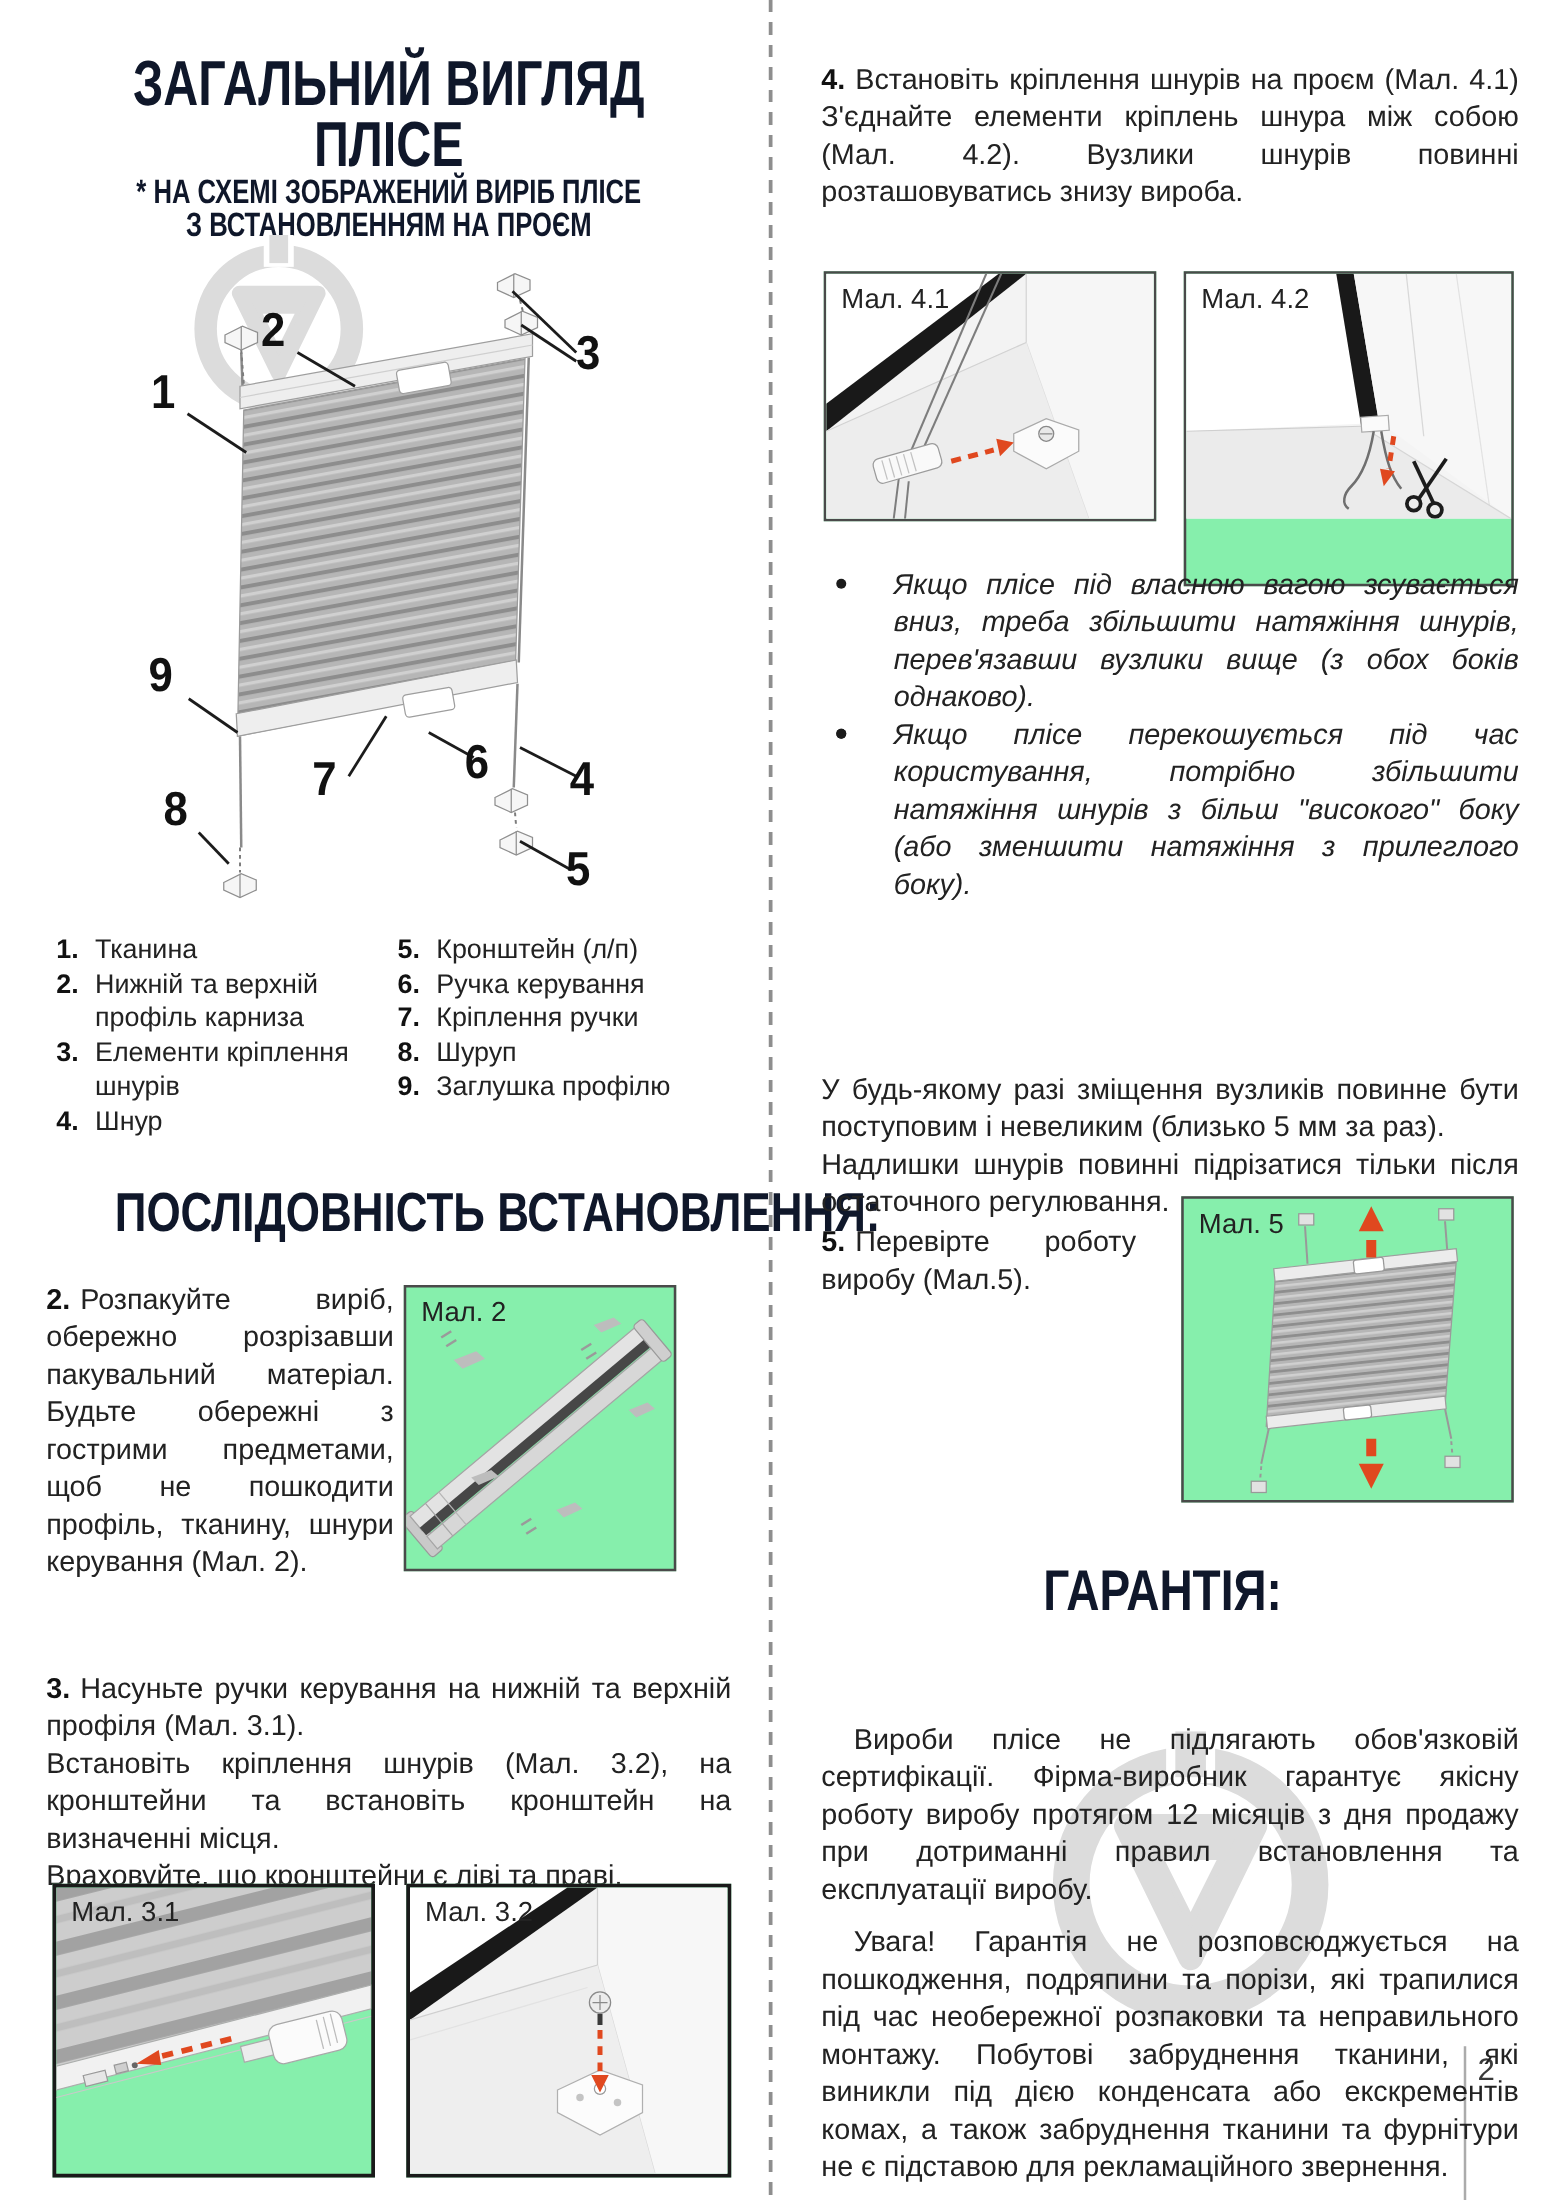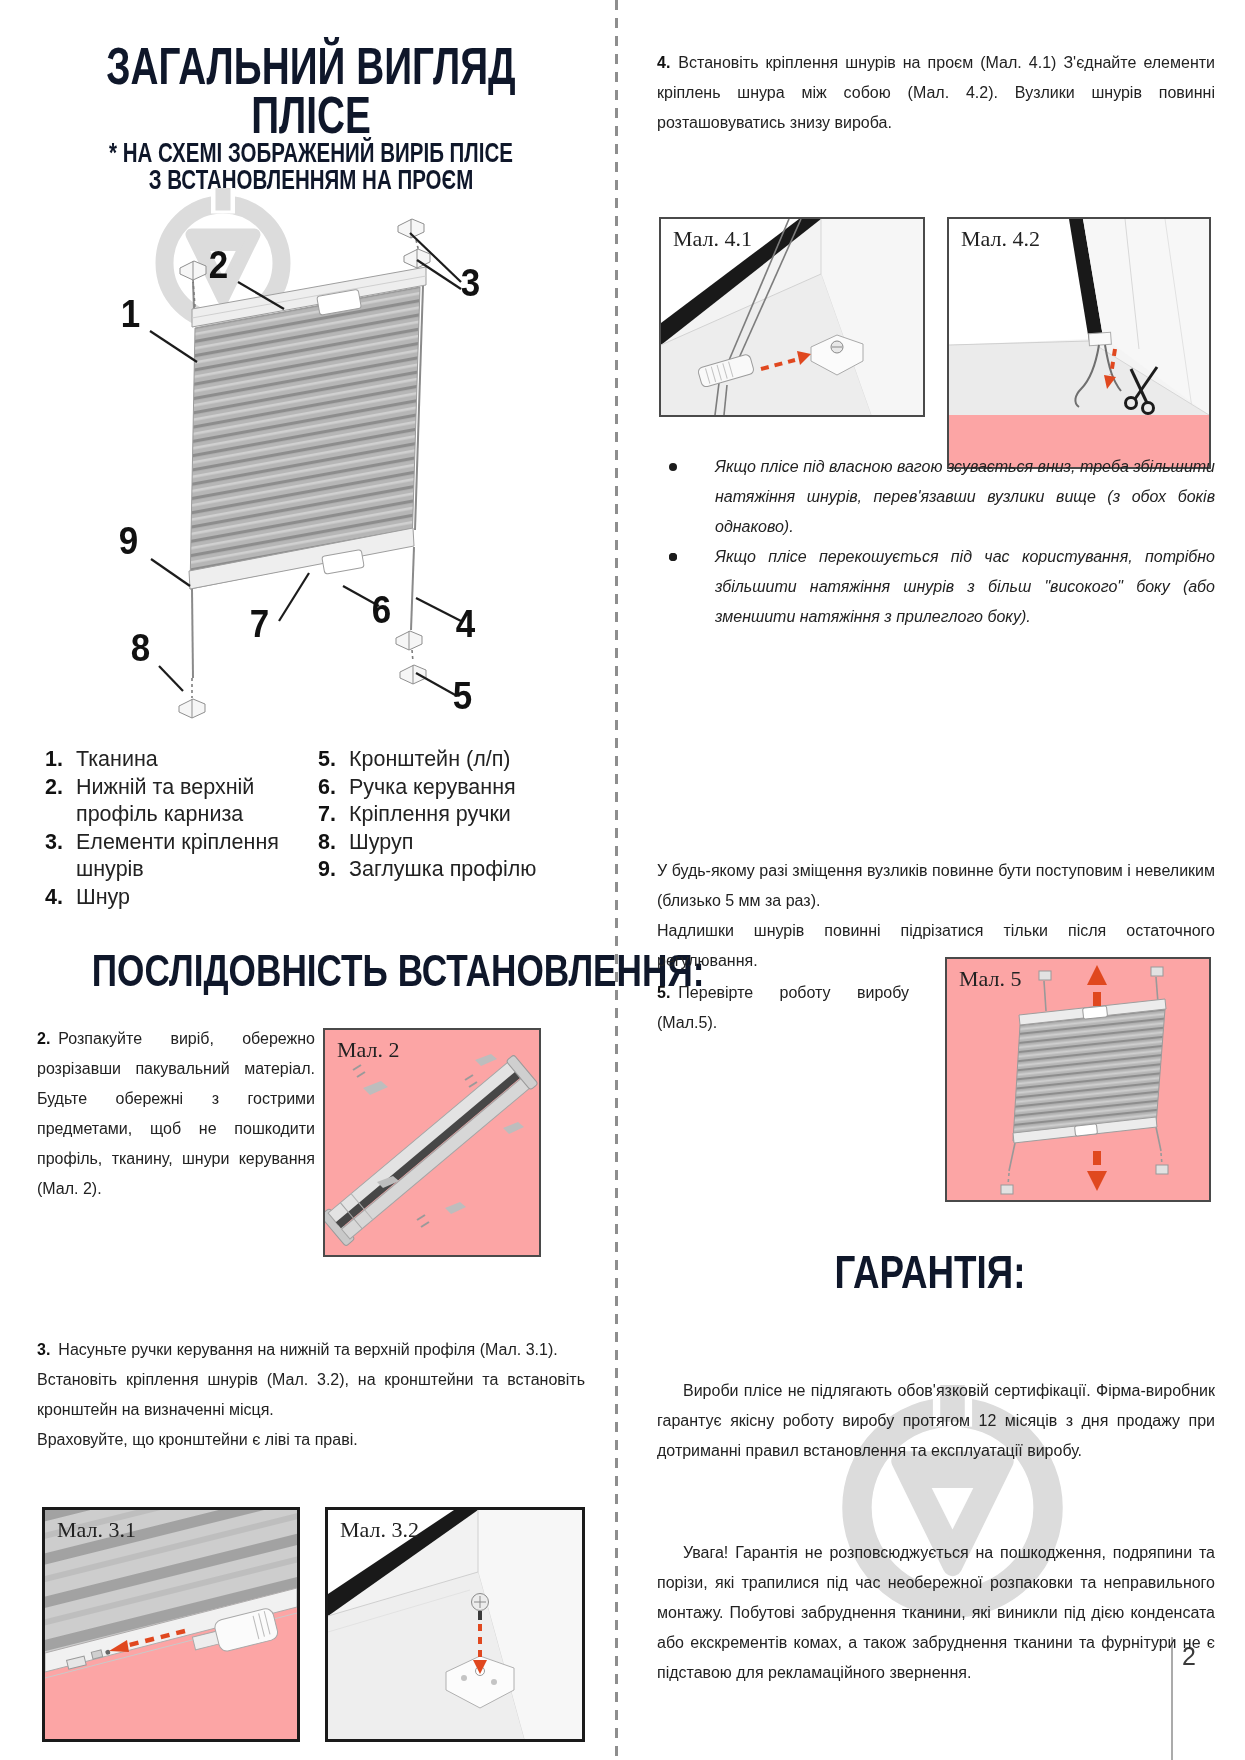--- a/index.html
+++ b/index.html
@@ -10,31 +10,31 @@
   .abs{position:absolute;}
   .z1{z-index:2;}
   
   .hd{font-weight:700;color:#0f172a;text-align:center;}
   .sqz{display:block;transform:scaleX(0.76);transform-origin:50% 50%;white-space:nowrap;}
   .title{font-size:51px;line-height:49px;letter-spacing:0px;}
   .subtitle{font-size:27px;line-height:27px;}
   .section{font-size:44px;line-height:46px;}
   .warrtitle{font-size:46px;line-height:48px;}
   
-  .p{font-size:16px;line-height:30px;text-align:justify;color:#222;}
+  .p{font-size:23px;line-height:30px;text-align:justify;color:#222;}
   .b{font-weight:700;margin-right:8px;color:#111;}
   .indent{text-indent:26px;margin-top:38px;}
   
   .li{position:relative;padding-left:31px;font-size:21.5px;line-height:27.5px;color:#222;}
   .li .n{position:absolute;left:0;top:0;font-weight:700;color:#111;}
   
   .bullet{position:relative;padding-left:58px;margin:0;}
   .dot{position:absolute;left:12px;top:11px;width:8px;height:8px;border-radius:50%;background:#1b1b1b;}
   
-  .fig{position:absolute;background:#fca5a5;box-sizing:border-box;font-family:Liberation Serif, serif;}
+  .fig{position:absolute;background:#86efac;box-sizing:border-box;}
   .fig.thin{border:2px solid #4a4a4a;}
   .fig.thick{border:3px solid #1a1a1a;}
   .figcap{position:absolute;left:12px;top:7px;font-size:22px;color:#222;z-index:3;}
   .fig svg{position:absolute;left:0;top:0;}
   
   #sep{
     left:615px;top:0;width:3px;height:1760px;
     background:repeating-linear-gradient(to bottom,#8e8e8e 0 10px,transparent 10px 18px);
   }
   

